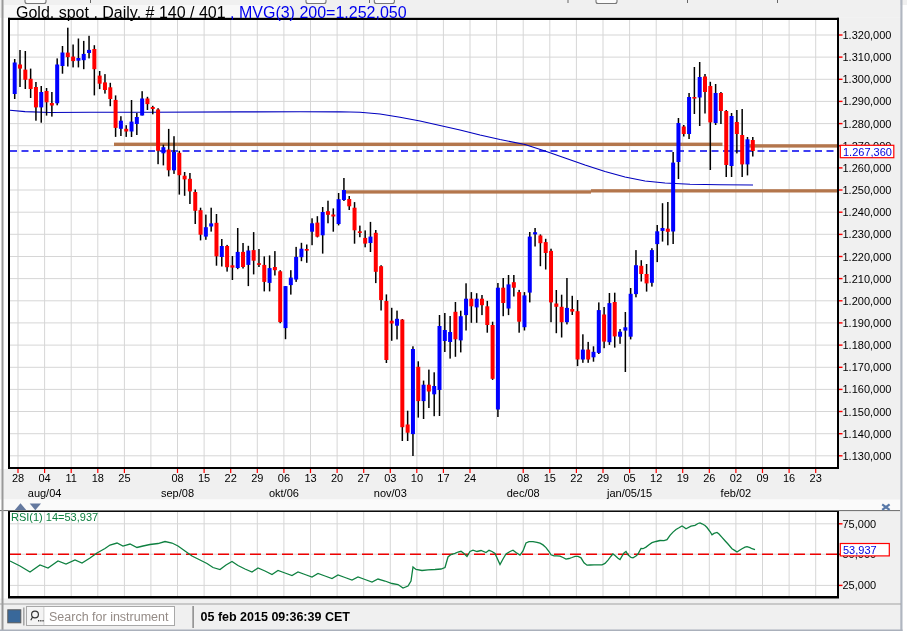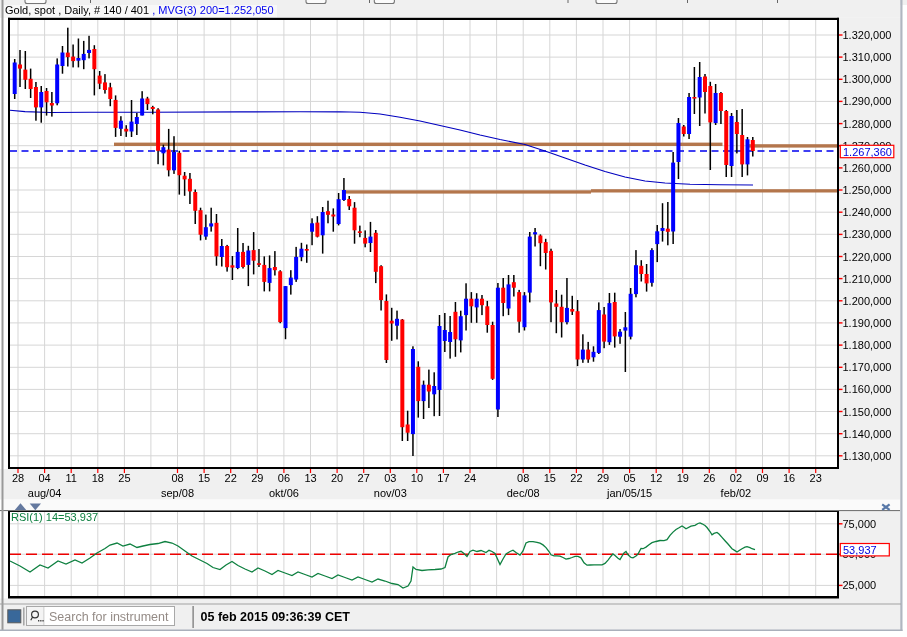--- a/index.html
+++ b/index.html
@@ -1,16 +1,16 @@
 <!DOCTYPE html>
 <html><head><meta charset="utf-8">
 <style>
 html,body{margin:0;padding:0;background:#fff;}
 #wrap{position:relative;width:907px;height:637px;overflow:hidden;font-family:"Liberation Sans",sans-serif;}
-#title{position:absolute;left:5px;top:3.6px;font-size:11px;color:#000;white-space:pre;}
+#title{position:absolute;left:16px;top:3.6px;font-size:16px;color:#000;white-space:pre;}
 #title .b{color:#0000ee;}
 svg{position:absolute;left:0;top:0;}
 text{font-family:"Liberation Sans",sans-serif;}
 </style></head>
 <body>
 <div id="wrap">
 <svg width="907" height="637" viewBox="0 0 907 637">
 <rect x="0" y="0" width="907" height="637" fill="#ffffff"></rect>
 <rect x="0" y="0" width="907" height="5" fill="#f0f0f0"></rect>
 <rect x="0" y="5" width="900" height="12.8" fill="#f0f0f0"></rect>

